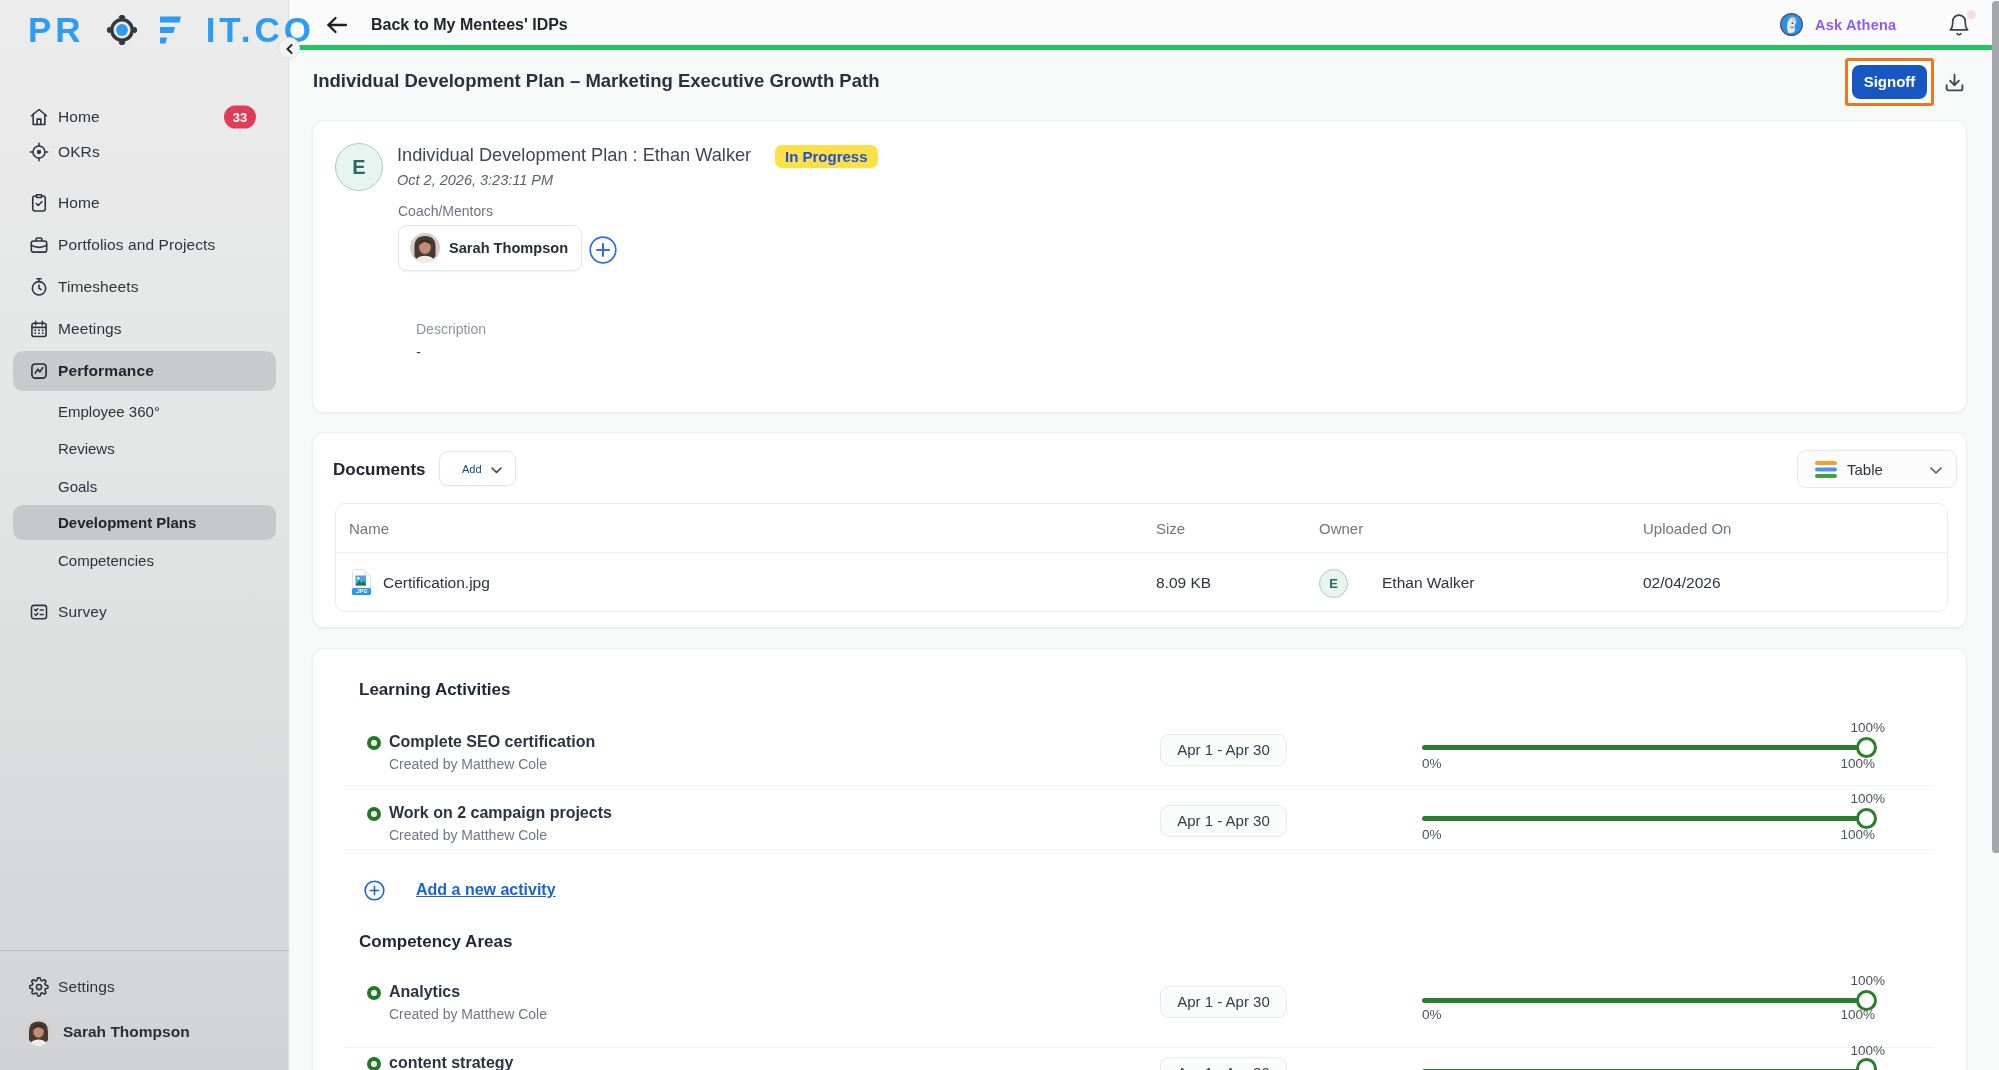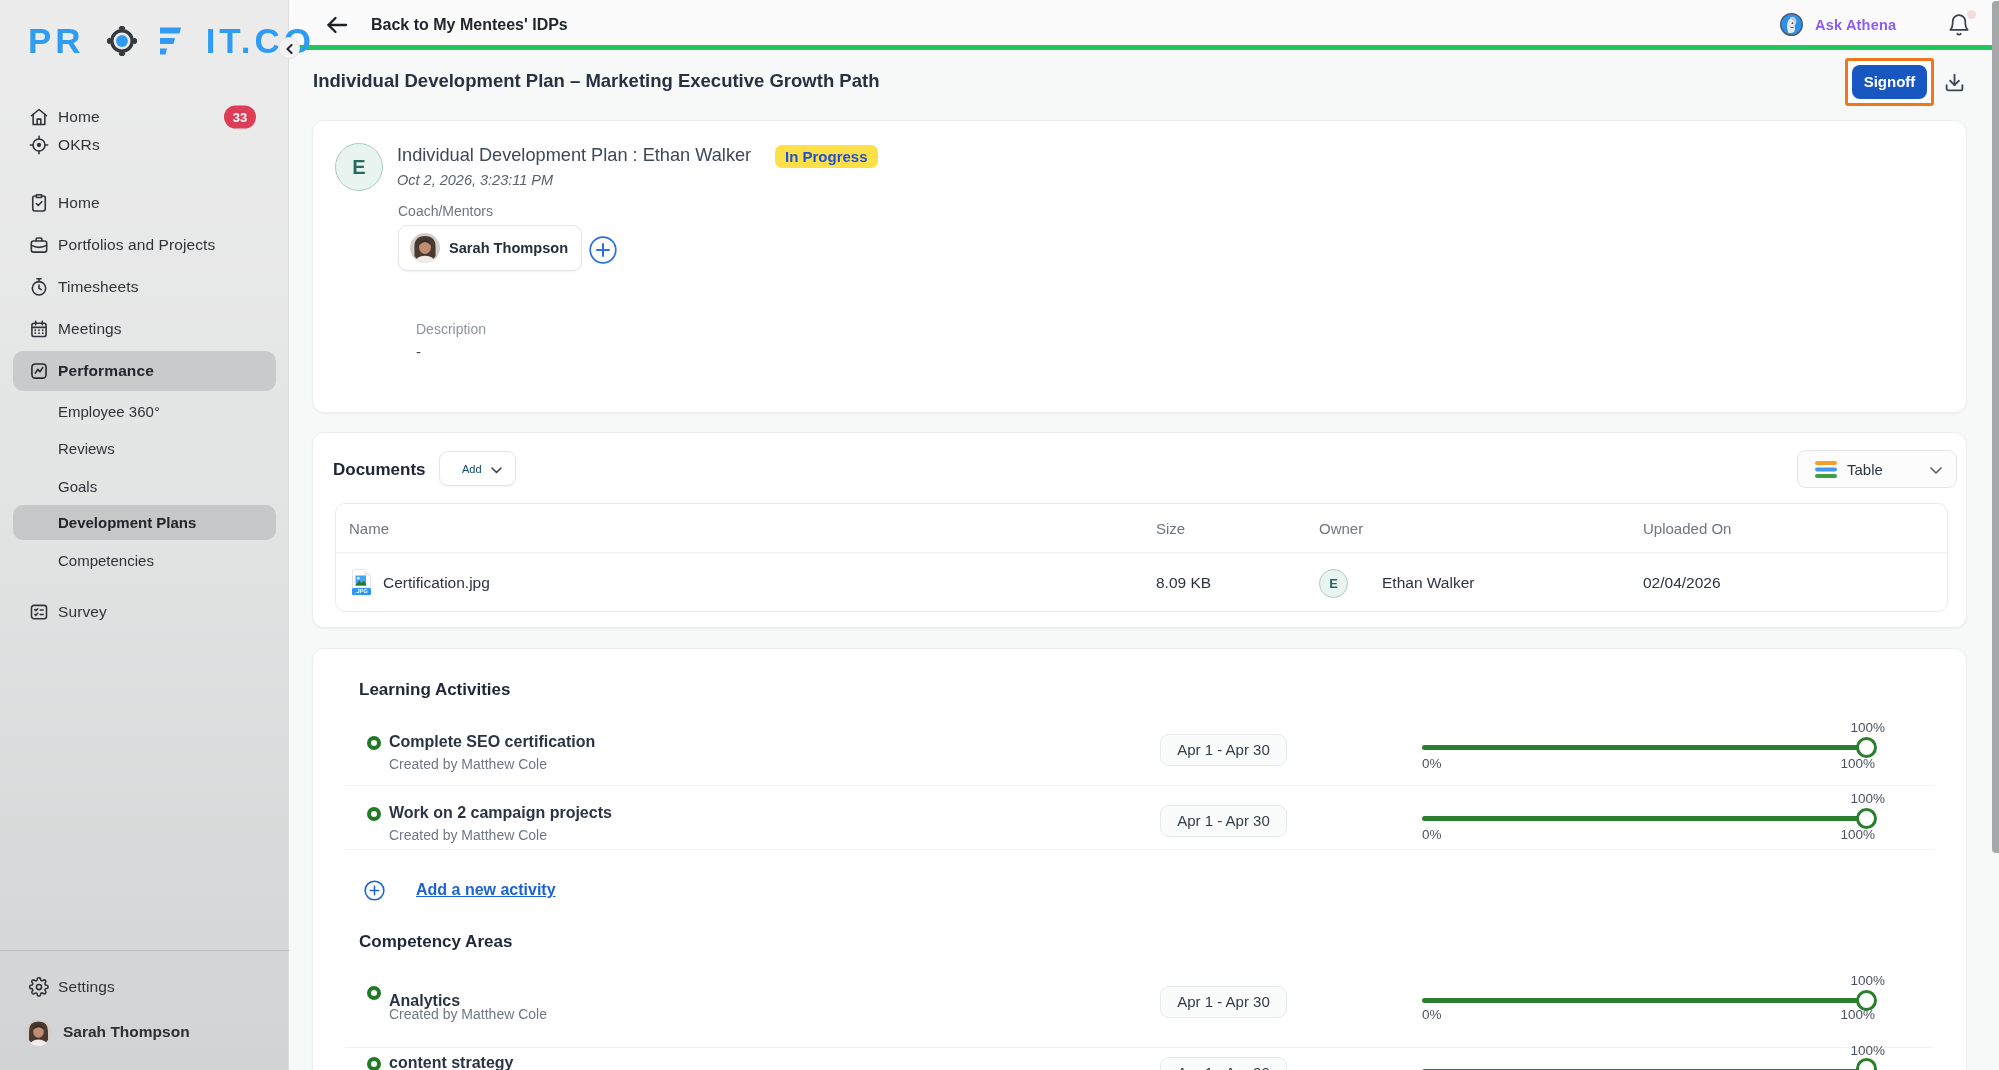--- a/index.html
+++ b/index.html
@@ -4,21 +4,21 @@
 <title>IDP</title>
 <style>
 * { margin:0; padding:0; box-sizing:border-box; }
 html,body { width:1999px; height:1070px; overflow:hidden; }
 body { font-family:"Liberation Sans", sans-serif; background:#f7f8f8; position:relative; }
 
 
 .sidebar { position:absolute; left:0; top:0; width:289px; height:1070px;
   background:linear-gradient(180deg,#ececec 0%,#e3e4e4 45%,#d2d3d4 100%);
   border-right:1px solid #dcdddd; z-index:5; }
-.logo { position:absolute; left:28px; top:25px; height:32px; display:flex; align-items:center;gap:20px; }
+.logo { position:absolute; left:28px; top:14px; height:32px; display:flex; align-items:center;gap:20px; }
 .logo .lt { font-size:35px; font-weight:700; color:#2f9cf4; letter-spacing:4px; line-height:32px; }
 .mitem { position:absolute; left:0; width:279px; height:40px; }
 .mitem .mic { position:absolute; left:29px; top:50%; margin-top:-10px; width:20px; height:20px; }
 .mitem .mlabel { position:absolute; left:58px; top:50%; transform:translateY(-50%);
   font-size:15.5px; color:#303439; letter-spacing:.1px; }
 .badge33 { position:absolute; left:224px; top:50%; transform:translateY(-50%); width:32px; height:23px;
   background:#dd3d56; border-radius:12px; color:#fff; font-size:13px; font-weight:700;
   text-align:center; line-height:23px; }
 .selrow { position:absolute; left:13px; width:263px; border-radius:10px; }
 .subitem { position:absolute; left:58px; transform:translateY(-50%); font-size:15px; color:#2f3338; }
@@ -133,21 +133,21 @@
 
     <div class="mitem" style="top:97px;">
       <svg class="mic" viewBox="0 0 24 24" fill="none" stroke="#30343a" stroke-width="1.9" stroke-linecap="round" stroke-linejoin="round">
           <path d="M3 10.5 12 3l9 7.5"></path>
           <path d="M5 8.8V21h14V8.8"></path>
           <path d="M9.8 21v-6.5h4.4V21"></path>
         </svg>
       <span class="mlabel">Home</span>
       <span class="badge33">33</span>
     </div>
-    <div class="mitem" style="top:125px;">
+    <div class="mitem" style="top:132px;">
       <svg class="mic" viewBox="0 0 24 24" fill="none" stroke="#30343a" stroke-width="1.9" stroke-linecap="round">
           <circle cx="12" cy="12" r="7.2"></circle>
           <circle cx="12" cy="12" r="2.6" fill="#30343a" stroke="none"></circle>
           <path d="M12 1.6v3.2M12 19.2v3.2M1.6 12h3.2M19.2 12h3.2"></path>
         </svg>
       <span class="mlabel">OKRs</span>
     </div>
     <div class="mitem" style="top:183px;">
       <svg class="mic" viewBox="0 0 24 24" fill="none" stroke="#30343a" stroke-width="1.9" stroke-linecap="round" stroke-linejoin="round">
           <rect x="4.5" y="3.5" width="15" height="18" rx="2.5"></rect>
@@ -359,21 +359,21 @@
 
     <svg style="position:absolute; left:51px; top:231px;" width="21" height="21" viewBox="0 0 22 22" fill="none" stroke="#1b63d3" stroke-width="1.6" stroke-linecap="round">
         <circle cx="11" cy="11" r="9.8"></circle>
         <path d="M11 6.6v8.8M6.6 11h8.8"></path>
       </svg>
     <div class="addact" style="top:232px;">Add a new activity</div>
 
     <div class="sechead" style="top:283px;">Competency Areas</div>
 
     <div class="gdot" style="top:337px;"></div>
-    <div class="rowtitle" style="top:334px;margin-top:9px;">Analytics</div>
+    <div class="rowtitle" style="top:334px;">Analytics</div>
     <div class="rowsub" style="top:357px;">Created by Matthew Cole</div>
     <div class="datepill" style="top:337px;"><span>Apr 1 - Apr 30</span></div>
     <div class="track" style="top:349px;"></div>
     <div class="knob" style="top:341px;"></div>
     <div class="slbl" style="right:81px; top:324px;">100%</div>
     <div class="slbl" style="left:1109px; top:358px;">0%</div>
     <div class="slbl" style="right:91px; top:358px;">100%</div>
     <div class="rdiv" style="top:398px;"></div>
 
     <div class="gdot" style="top:408px;"></div>

